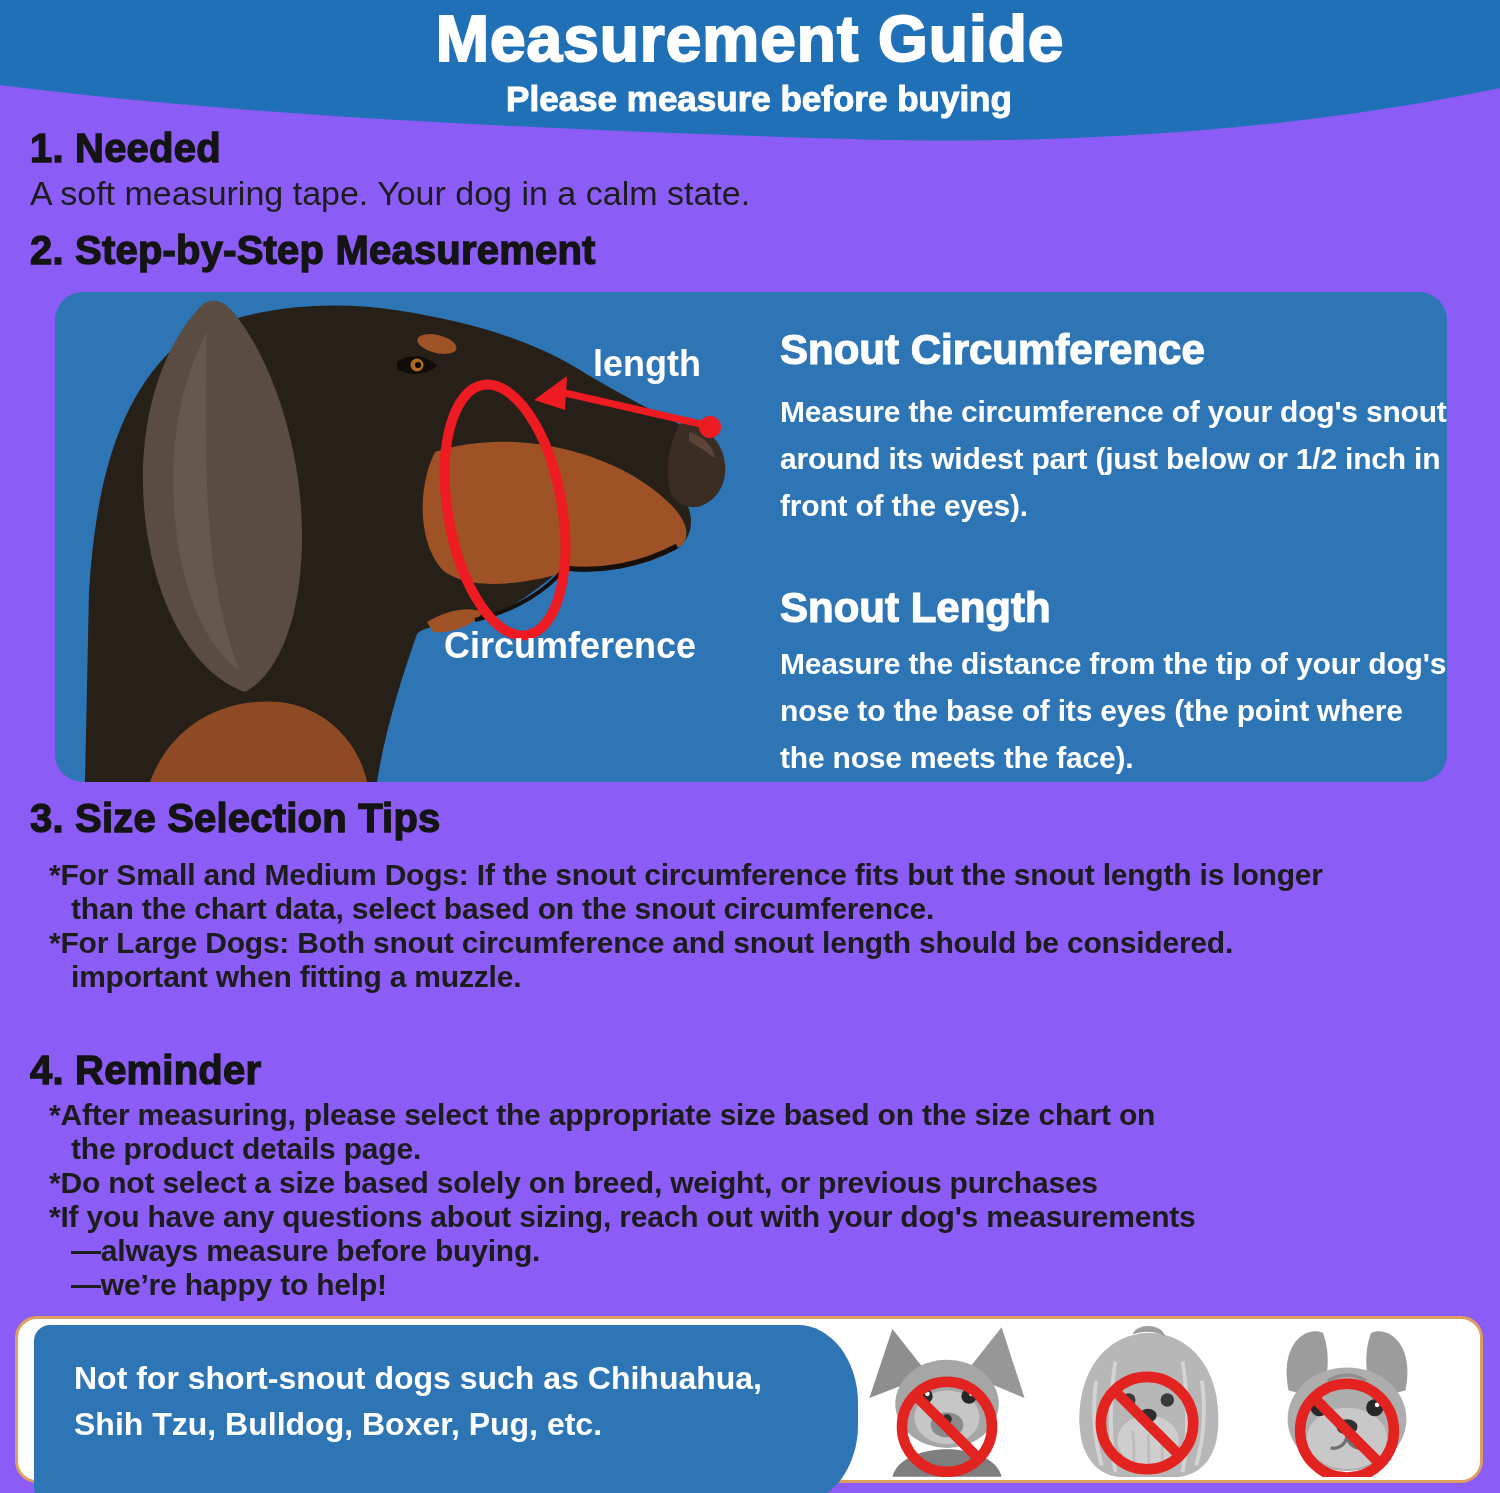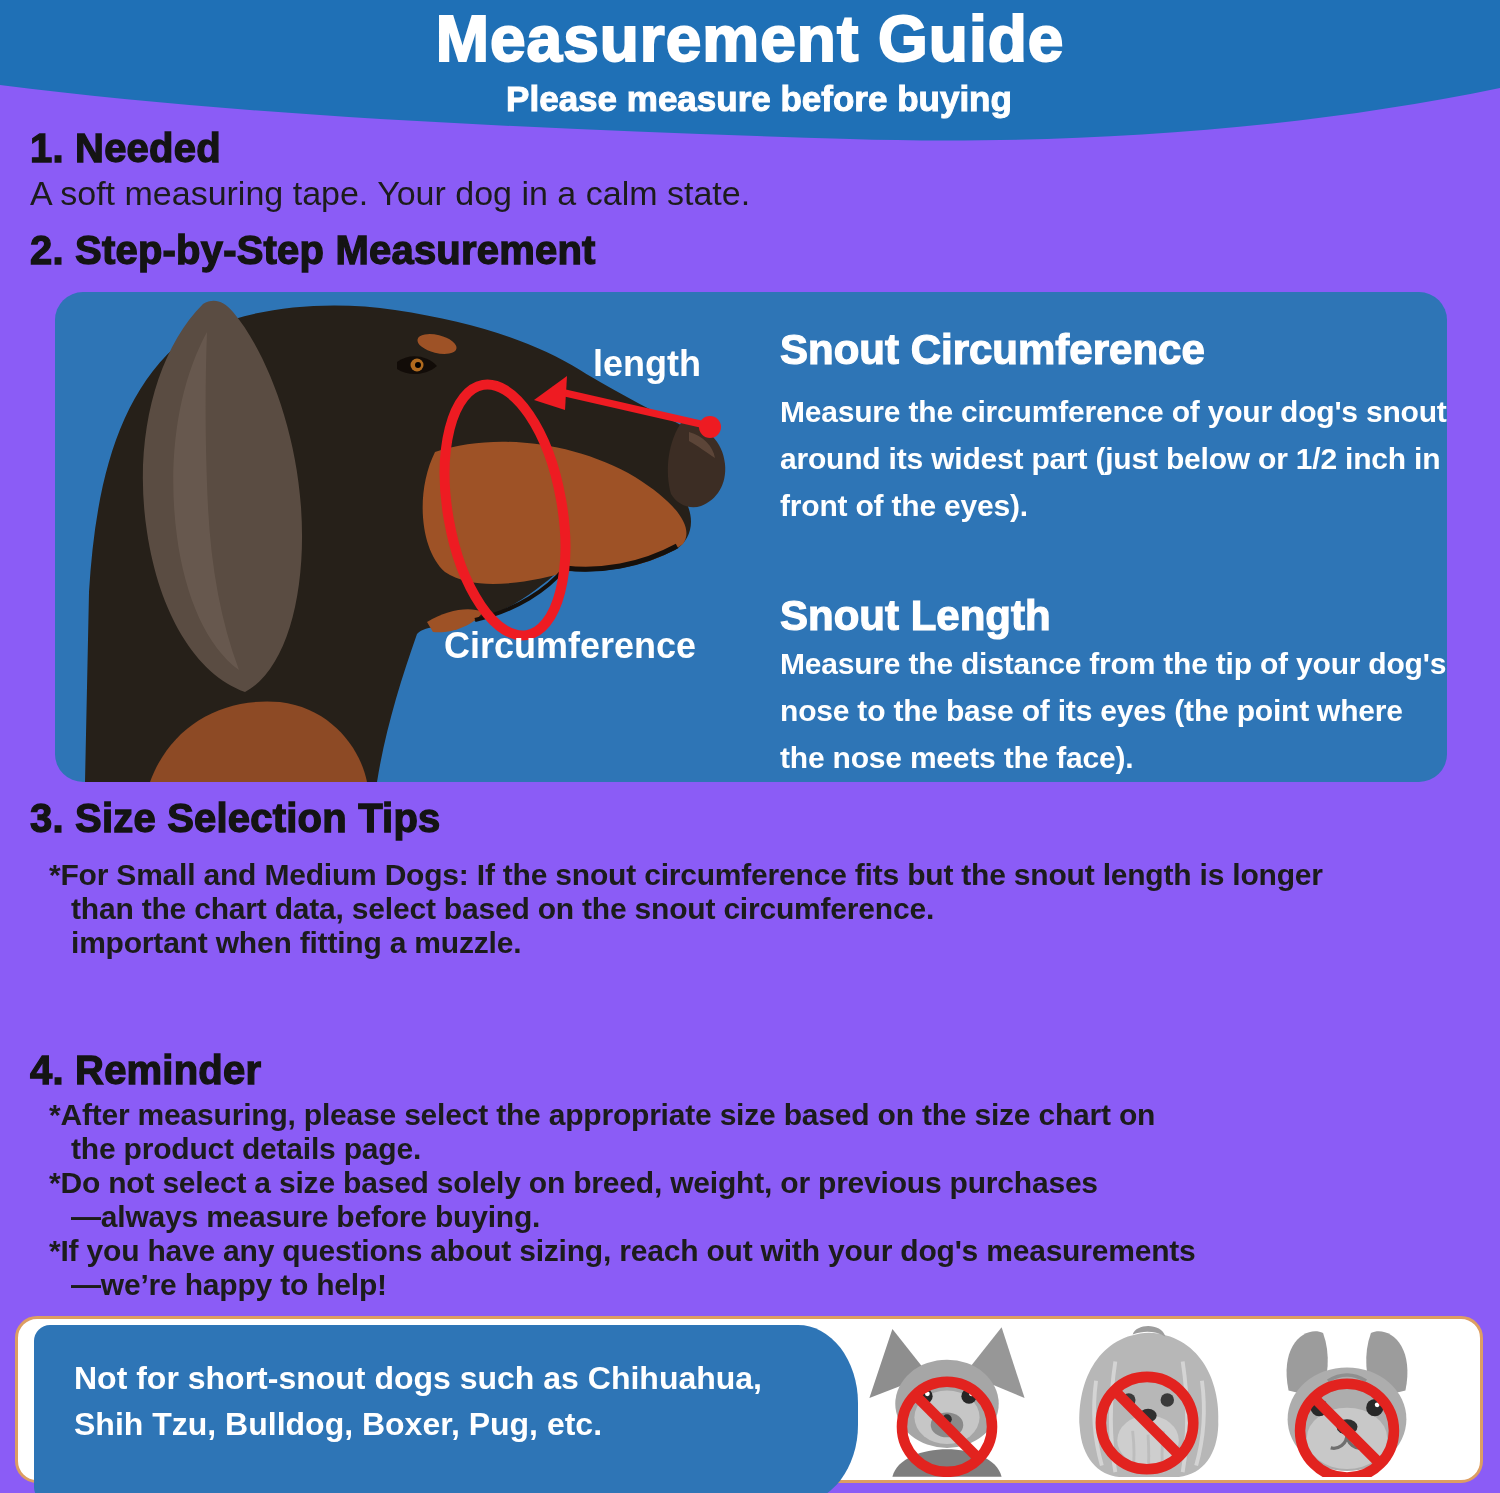--- a/index.html
+++ b/index.html
@@ -107,38 +107,39 @@
       <line stroke="#ee1b22" stroke-width="7" x1="497" y1="98" x2="650" y2="133"></line>
       <polygon fill="#ee1b22" points="479,108 512,84 510,118"></polygon>
       <circle fill="#ee1b22" cx="655" cy="135" r="11"></circle>
 
       <text x="592" y="84" text-anchor="middle" font-family="Liberation Sans, sans-serif" font-size="36" font-weight="bold" fill="#ffffff">length</text>
       <text x="515" y="366" text-anchor="middle" font-family="Liberation Sans, sans-serif" font-size="36" font-weight="bold" fill="#ffffff">Circumference</text>
     </svg>
 
     <div class="panel-h" style="top:34px;">Snout Circumference</div>
     <div class="panel-p" style="top:96px;">Measure the circumference of your dog's snout around its widest part (just below or 1/2 inch in front of the eyes).</div>
-    <div class="panel-h" style="top:300px;">Snout Length</div>
+    <div class="panel-h" style="top:292px;">Snout Length</div>
     <div class="panel-p" style="top:348px;">Measure the distance from the tip of your dog's nose to the base of its eyes (the point where the nose meets the face).</div>
   </div>
 
   <div class="sec-h" style="top:796px;">3. Size Selection Tips</div>
   <div class="list-block" style="top:858px;">
     <div class="body-line">*For Small and Medium Dogs: If the snout circumference fits but the snout length is longer</div>
     <div class="body-line cont">than the chart data, select based on the snout circumference.</div>
+    <div class="body-line">*For Large Dogs: Both snout circumference and snout length should be considered.</div>
     <div class="body-line cont">important when fitting a muzzle.</div>
   </div>
 
   <div class="sec-h" style="top:1048px;">4. Reminder</div>
   <div class="list-block" style="top:1098px;">
     <div class="body-line">*After measuring, please select the appropriate size based on the size chart on</div>
     <div class="body-line cont">the product details page.</div>
     <div class="body-line">*Do not select a size based solely on breed, weight, or previous purchases</div>
+    <div class="body-line">*If you have any questions about sizing, reach out with your dog's measurements</div>
     <div class="body-line cont">—always measure before buying.</div>
-    <div class="body-line">*If you have any questions about sizing, reach out with your dog's measurements</div>
     <div class="body-line cont">—we’re happy to help!</div>
   </div>
 
   <div class="footer-box">
     <div class="warn-box">
       <div class="warn-text">
         <div>Not for short-snout dogs such as Chihuahua,</div>
         <div>Shih Tzu, Bulldog, Boxer, Pug, etc.</div>
       </div>
     </div>

